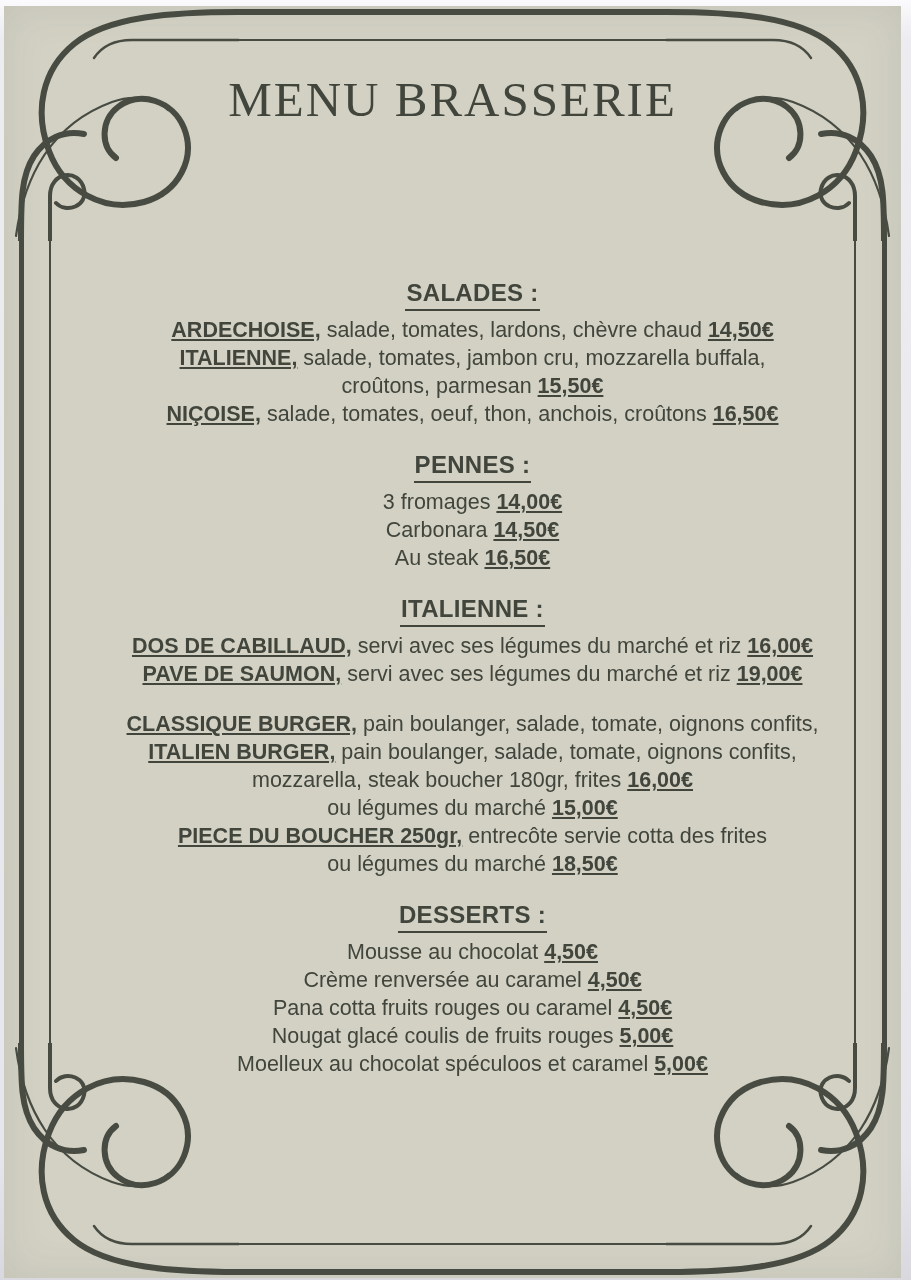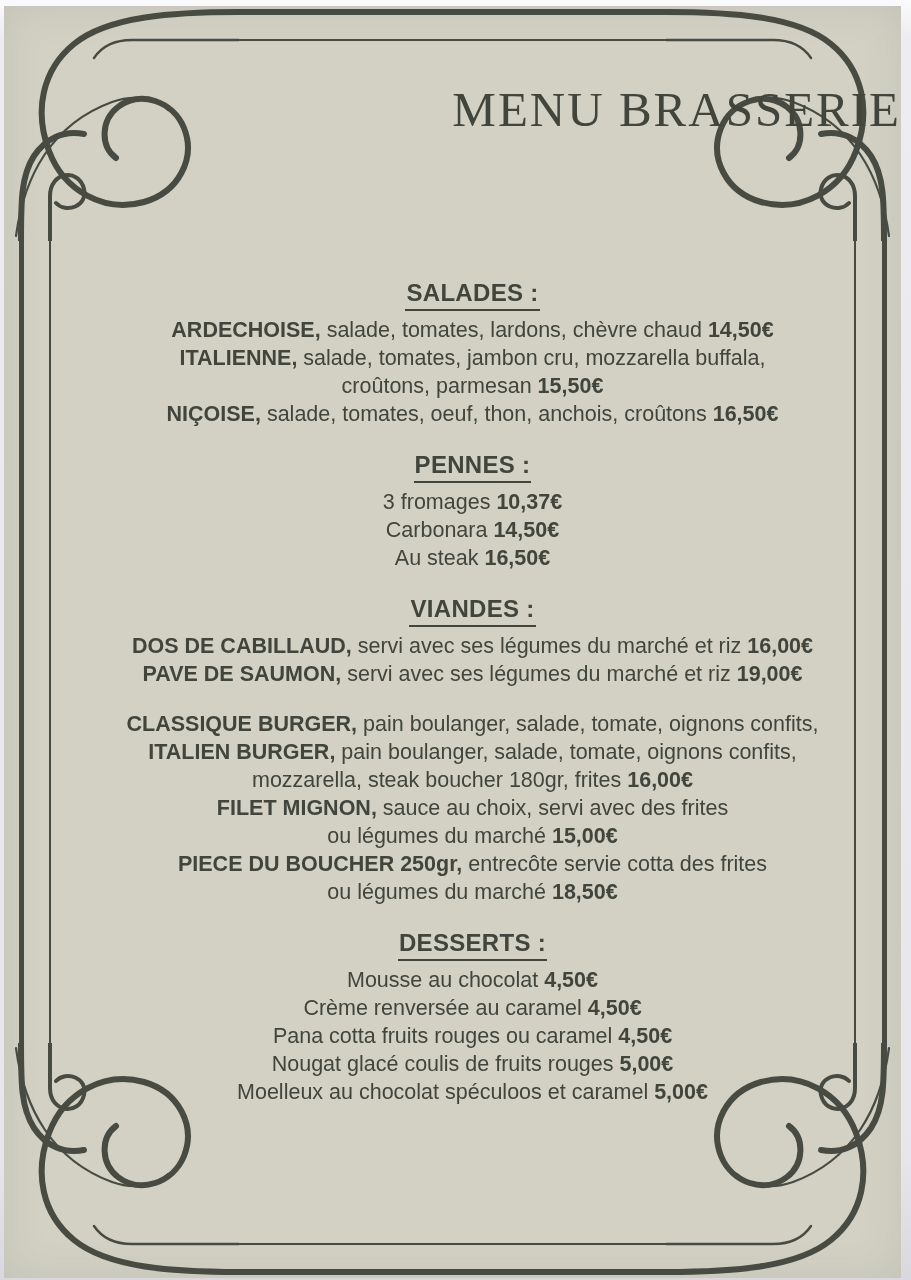--- a/index.html
+++ b/index.html
@@ -27,39 +27,39 @@
   .fl.left-outer{left:14.5px;}  .fl.left-inner{left:44.8px;}
   .fl.right-outer{right:14.5px;} .fl.right-inner{right:44.8px;}
   
   .corner{position:absolute;width:235px;height:235px;color:var(--frame,#474b42);}
   .corner.tl{left:0;top:0;}
   .corner.tr{right:0;top:0;transform:scaleX(-1);}
   .corner.bl{left:0;bottom:0;transform:scaleY(-1);}
   .corner.br{right:0;bottom:0;transform:scale(-1,-1);}
   
   #title{
-    position:absolute;top:68px;left:0;right:0;text-align:right;
+    position:absolute;top:58px;left:0;right:0;text-align:center;
     font-family:"Liberation Serif","DejaVu Serif",serif;
     color:var(--ink,#4a4e44);
   }
   #title .t-line{font-size:49px;line-height:72px;letter-spacing:2px;font-weight:normal;}
   
   #menu{
     position:absolute;top:272px;left:48px;right:48px;text-align:center;
     color:var(--ink,#41453c);
   }
   .menu-section{margin-top:22px;padding-left:40px;}
   .menu-section:first-child{margin-top:0;}
   .heading{line-height:30px;margin-bottom:5px;}
   .heading .ht{
     display:inline-block;font-size:24px;font-weight:bold;letter-spacing:.3px;
     border-bottom:2.6px solid var(--ink,#41453c);padding:0 1px 1px 1px;
   }
   .line{font-size:21.5px;line-height:28px;white-space:nowrap;}
-  .seg-name,.seg-price{font-weight:bold;}
+  .seg-name,.seg-price{font-weight:bold;text-decoration:underline;}
   .seg-desc{font-weight:normal;}
 </style>
 </head>
 <body>
 
 <div id="canvas">
   <div id="sheet">
 
     <div class="fl h-outer top-outer"></div>
     <div class="fl h-inner top-inner"></div>
@@ -104,34 +104,33 @@
     <main id="menu">
         <section class="menu-section">
           <div class="heading"><span class="ht">SALADES :</span></div>
           <div class="line"><span class="seg-name">ARDECHOISE,</span><span class="seg-desc"> salade, tomates, lardons, chèvre chaud </span><span class="seg-price">14,50€</span></div>
           <div class="line"><span class="seg-name">ITALIENNE,</span><span class="seg-desc"> salade, tomates, jambon cru, mozzarella buffala,</span></div>
           <div class="line"><span class="seg-desc">croûtons, parmesan </span><span class="seg-price">15,50€</span></div>
           <div class="line"><span class="seg-name">NIÇOISE,</span><span class="seg-desc"> salade, tomates, oeuf, thon, anchois, croûtons </span><span class="seg-price">16,50€</span></div>
         </section>
         <section class="menu-section">
           <div class="heading"><span class="ht">PENNES :</span></div>
-          <div class="line"><span class="seg-desc">3 fromages </span><span class="seg-price">10,37€</span></div>
+          <div class="line"><span class="seg-desc">3 fromages </span><span class="seg-price">14,00€</span></div>
           <div class="line"><span class="seg-desc">Carbonara </span><span class="seg-price">14,50€</span></div>
           <div class="line"><span class="seg-desc">Au steak </span><span class="seg-price">16,50€</span></div>
         </section>
         <section class="menu-section">
-          <div class="heading"><span class="ht">VIANDES :</span></div>
+          <div class="heading"><span class="ht">ITALIENNE :</span></div>
           <div class="line"><span class="seg-name">DOS DE CABILLAUD,</span><span class="seg-desc"> servi avec ses légumes du marché et riz </span><span class="seg-price">16,00€</span></div>
           <div class="line"><span class="seg-name">PAVE DE SAUMON,</span><span class="seg-desc"> servi avec ses légumes du marché et riz </span><span class="seg-price">19,00€</span></div>
         </section>
         <section class="menu-section">
           <div class="line"><span class="seg-name">CLASSIQUE BURGER,</span><span class="seg-desc"> pain boulanger, salade, tomate, oignons confits,</span></div>
           <div class="line"><span class="seg-name">ITALIEN BURGER,</span><span class="seg-desc"> pain boulanger, salade, tomate, oignons confits,</span></div>
           <div class="line"><span class="seg-desc">mozzarella, steak boucher 180gr, frites </span><span class="seg-price">16,00€</span></div>
-          <div class="line"><span class="seg-name">FILET MIGNON,</span><span class="seg-desc"> sauce au choix, servi avec des frites</span></div>
           <div class="line"><span class="seg-desc">ou légumes du marché  </span><span class="seg-price">15,00€</span></div>
           <div class="line"><span class="seg-name">PIECE DU BOUCHER 250gr,</span><span class="seg-desc"> entrecôte servie cotta des frites</span></div>
           <div class="line"><span class="seg-desc">ou légumes du marché </span><span class="seg-price">18,50€</span></div>
         </section>
         <section class="menu-section">
           <div class="heading"><span class="ht">DESSERTS :</span></div>
           <div class="line"><span class="seg-desc">Mousse au chocolat </span><span class="seg-price">4,50€</span></div>
           <div class="line"><span class="seg-desc">Crème renversée au caramel </span><span class="seg-price">4,50€</span></div>
           <div class="line"><span class="seg-desc">Pana cotta fruits rouges ou caramel </span><span class="seg-price">4,50€</span></div>
           <div class="line"><span class="seg-desc">Nougat glacé coulis de fruits rouges </span><span class="seg-price">5,00€</span></div>

